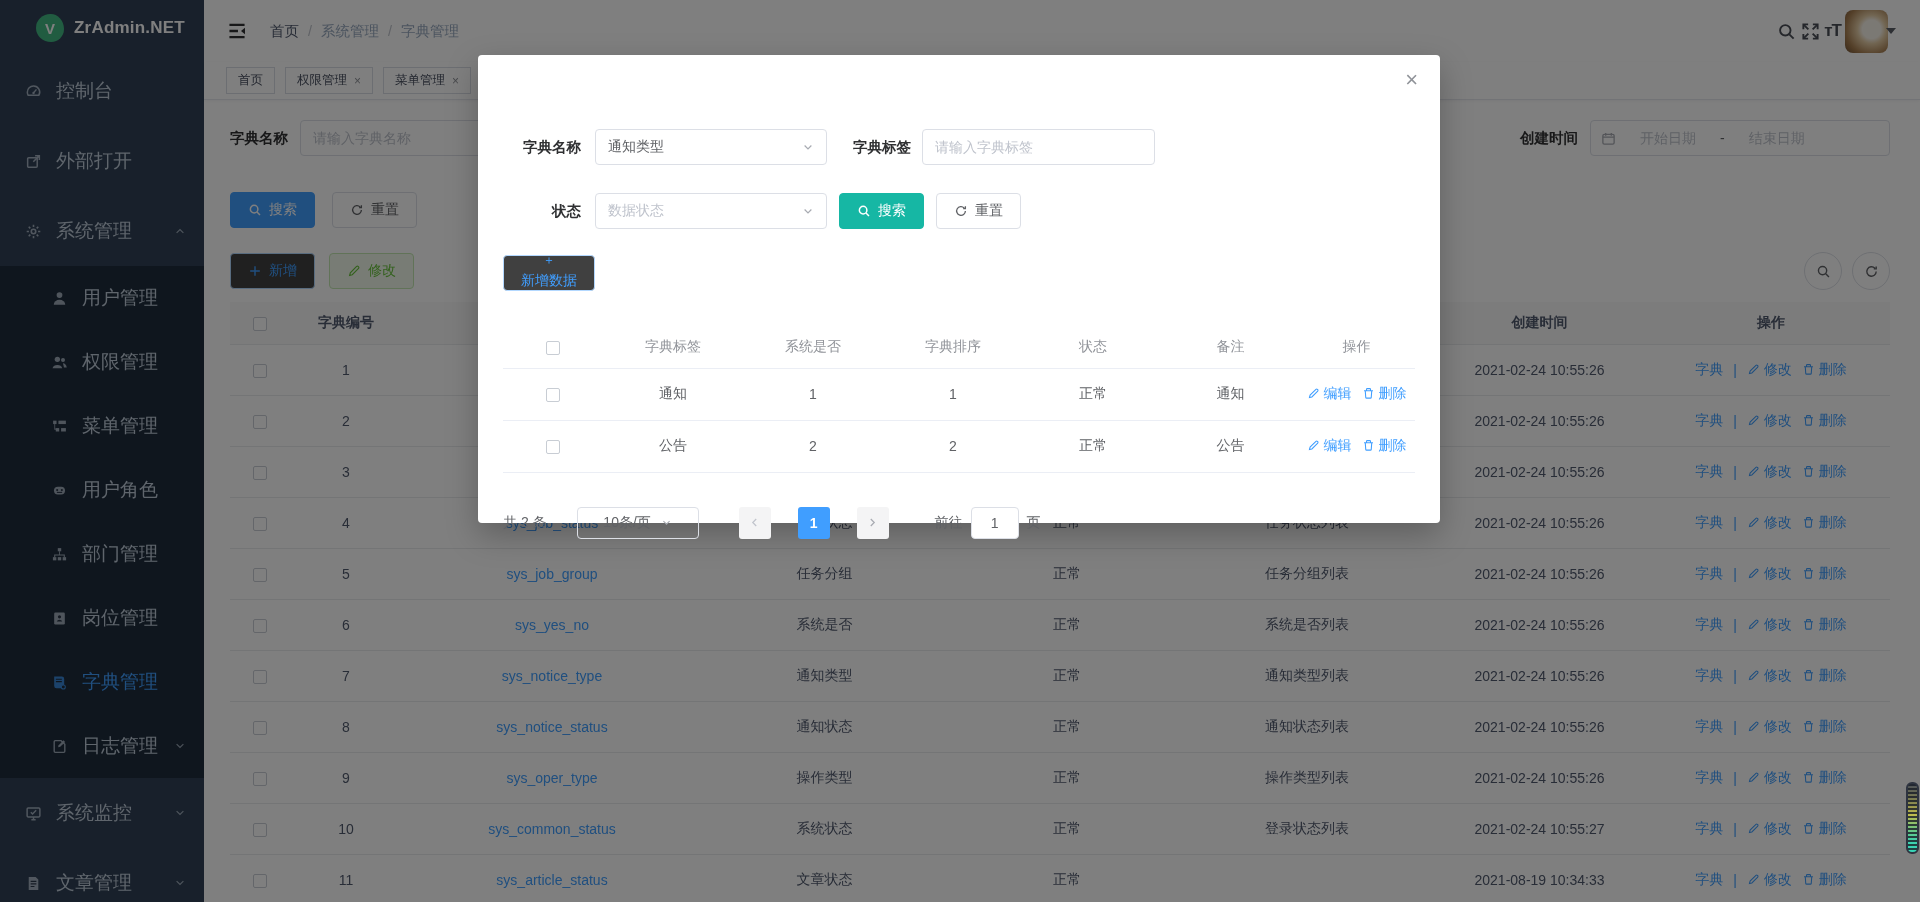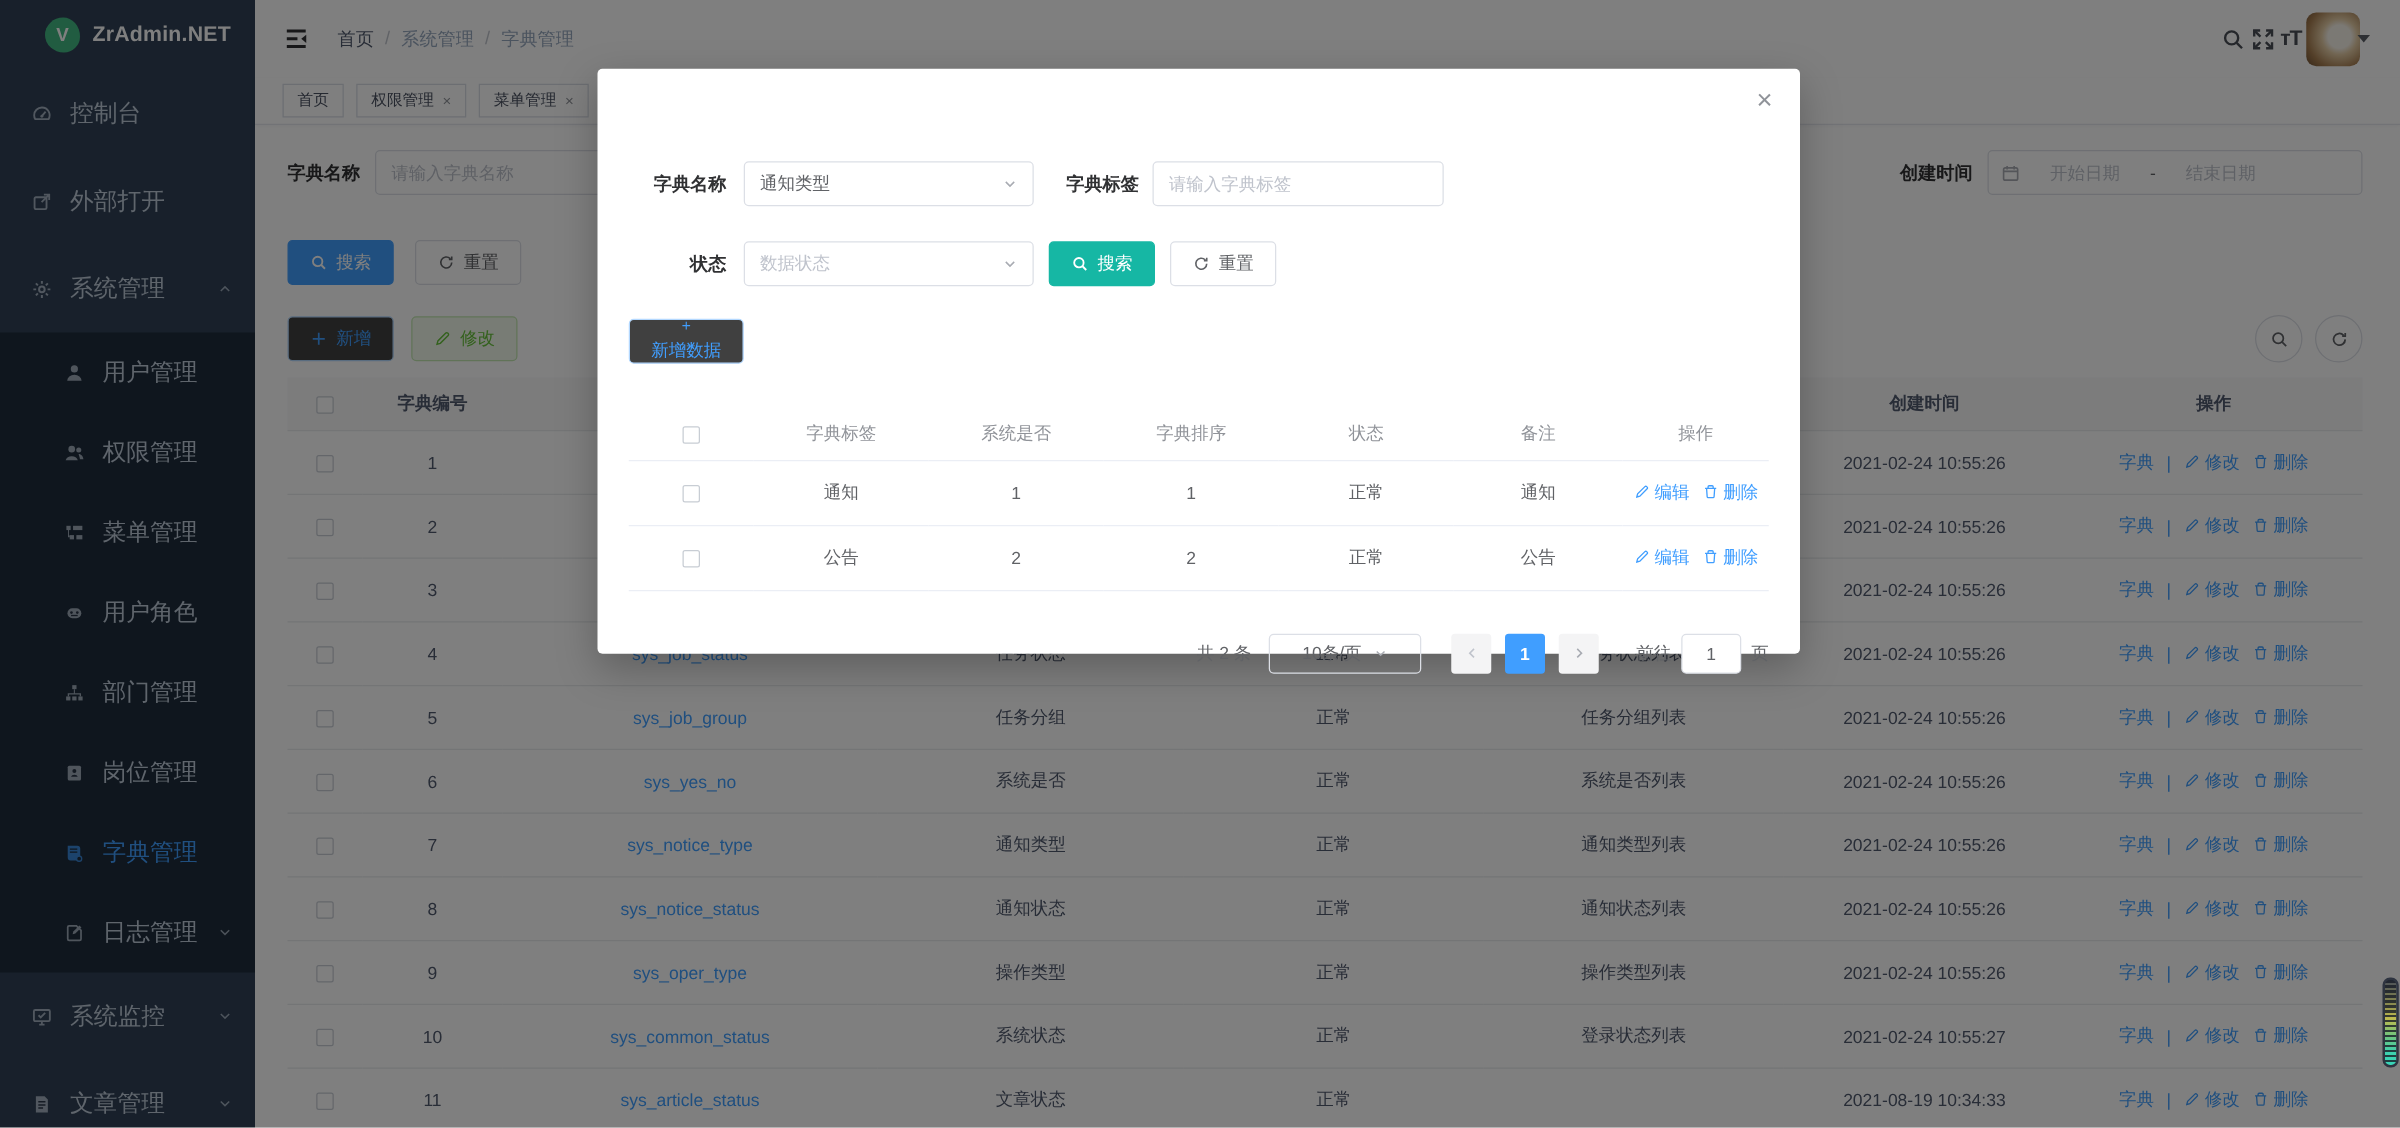--- a/index.html
+++ b/index.html
@@ -99,21 +99,21 @@
   .m-select .chev svg { width:12px; height:12px; }
   .m-input { width:233px; height:36px; border:1px solid #dcdfe6; border-radius:4px; padding:0 12px; background:#fff; }
   .m-btn-search { margin-left:12px; }
   .m-btn-reset { margin-left:12px; }
   .m-add-btn { margin-top:26px;flex-direction:column; }
   .modal-table { margin-top:35px; font-size:14px; }
   .modal-table th { height:42px; color:#909399; font-weight:400; border-bottom:1px solid #ebeef5; text-align:center; }
   .modal-table td { height:52px; text-align:center; color:#606266; border-bottom:1px solid #ebeef5; }
 
   
-  .pagination { margin-top:34px; display:flex; align-items:center; justify-content:flex-end; gap:0; height:32px; color:#606266; }
+  .pagination { margin-top:34px; display:flex; align-items:center; gap:16px; height:32px; color:#606266; }
   .pg-total { margin-right:14px; }
   .pg-size { width:122px; height:32px; border:1px solid #dcdfe6; border-radius:4px; display:flex; align-items:center; justify-content:center; gap:10px; cursor:pointer; }
   .pg-size .chev svg { width:11px; height:11px; color:#a8abb2; }
   .pg-btn { width:32px; height:32px; border-radius:3px; background:#f4f4f5; display:grid; place-items:center; margin-left:24px; cursor:pointer; color:#a8abb2; }
   .pg-btn svg { width:11px; height:11px; }
   .pg-btn.pg-prev { color:#c0c4cc; }
   .pg-page { width:32px; height:32px; border-radius:3px; background:#409eff; color:#fff; font-weight:700; display:grid; place-items:center; margin-left:11px; cursor:pointer; }
   .pg-next { margin-left:11px; }
   .pg-goto { margin-left:30px; display:flex; align-items:center; gap:8px; }
   .pg-goto input { width:48px; height:32px; border:1px solid #dcdfe6; border-radius:4px; text-align:center; }

